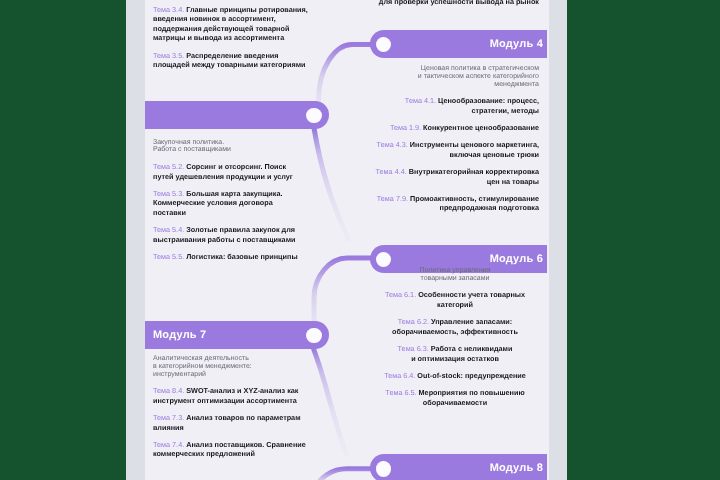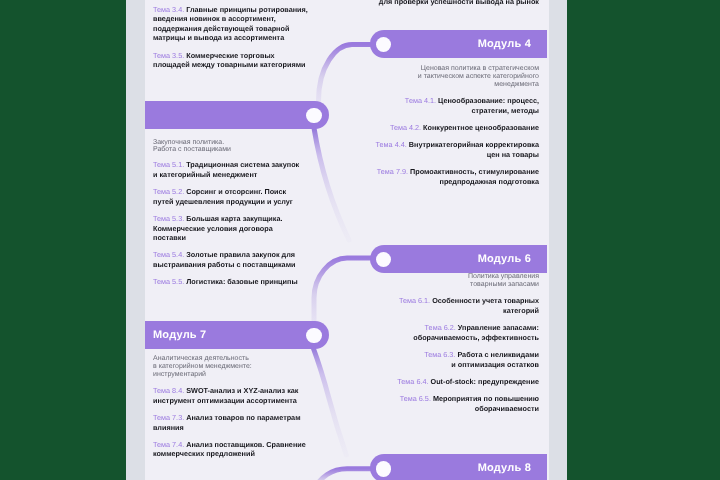--- a/index.html
+++ b/index.html
@@ -10,21 +10,21 @@
 
 #frame{position:absolute;left:0;top:0;width:720px;height:480px;background:#14532d;}
 #stage{position:absolute;left:126px;top:0;width:441px;height:480px;
        background:#dcdfe6;overflow:hidden;}
 #card{position:absolute;left:19px;top:-60px;width:404px;height:620px;background:#f0eff6;}
 
 #links{position:absolute;left:0;top:0;width:441px;height:480px;}
 
 .banner{position:absolute;height:28px;background:#9a7ade;box-sizing:border-box;
         display:flex;align-items:center;}
-.banner.right{border-radius:14px 0 0 14px;justify-content:flex-end;padding-right:16px;}
+.banner.right{border-radius:14px 0 0 14px;justify-content:flex-end;padding-right:4px;}
 .banner.left{border-radius:0 14px 14px 0;justify-content:flex-start;padding-left:8px;}
 .banner .lbl{color:#ffffff;font-size:11px;font-weight:700;letter-spacing:.2px;
              line-height:1;white-space:nowrap;}
 .dot{position:absolute;width:15.5px;height:15.5px;border-radius:50%;background:#fcfbff;}
 
 .col{position:absolute;transform:translateZ(0);}
 .col.r{text-align:right;}
 .col.l{text-align:left;}
 .sub{font-size:7.0px;line-height:7.9px;color:#6a6a76;font-weight:400;white-space:pre-line;}
 .item{font-size:7.25px;line-height:9.6px;color:#16161c;font-weight:700;margin-top:7.6px;white-space:pre-line;}
@@ -63,64 +63,64 @@
 
       <path fill="none" stroke="url(#gBack)" stroke-width="5" stroke-linecap="round" d="M244,468.7 L221,468.7 C206,468.7 194,477 188,490"></path>
     </svg>
 
     <div class="col r" style="left:245px;top:-3.2px;width:168px;">
       <div class="item" style="margin-top:0">для проверки успешности вывода на рынок</div>
     </div>
 
     <div class="col l" style="left:27px;top:-3px;width:159px;">
       <div class="item"><span class="t">Тема 3.4.</span> <span>Главные принципы ротирования, введения новинок в ассортимент, поддержания действующей товарной матрицы и вывода из ассортимента</span></div>
-      <div class="item"><span class="t">Тема 3.5.</span> <span>Коммерческие торговых площадей между товарными категориями</span></div>
+      <div class="item"><span class="t">Тема 3.5.</span> <span>Распределение введения площадей между товарными категориями</span></div>
     </div>
 
     <div class="banner right" style="left:244px;top:30px;width:177px;">
       <span class="dot" style="left:5.8px;top:6.8px;"></span>
       <span class="lbl">Модуль 4</span>
     </div>
     <div class="col r" style="left:245px;top:65px;width:168px;">
       <div class="sub">Ценовая политика в стратегическом
 и тактическом аспекте категорийного
 менеджмента</div>
       <div class="item"><span class="t">Тема 4.1.</span> <span>Ценообразование: процесс,
 стратегии, методы</span></div>
-      <div class="item"><span class="t">Тема 4.2.</span> <span>Конкурентное ценообразование</span></div>
+      <div class="item"><span class="t">Тема 1.9.</span> <span>Конкурентное ценообразование</span></div>
+      <div class="item"><span class="t">Тема 4.3.</span> <span>Инструменты ценового маркетинга,
+включая ценовые трюки</span></div>
       <div class="item"><span class="t">Тема 4.4.</span> <span>Внутрикатегорийная корректировка
 цен на товары</span></div>
       <div class="item"><span class="t">Тема 7.9.</span> <span>Промоактивность, стимулирование
 предпродажная подготовка</span></div>
     </div>
 
     <div class="banner left" style="left:19px;top:101px;width:184px;">
       <span class="lbl"></span>
       <span class="dot" style="right:7.2px;top:6.8px;"></span>
     </div>
     <div class="col l" style="left:27px;top:138.5px;width:159px;">
       <div class="sub">Закупочная политика.
 Работа с поставщиками</div>
-      <div class="item" style="margin-top:6.1px"><span class="t">Тема 5.1.</span> <span>Традиционная система закупок
-и категорийный менеджмент</span></div>
       <div class="item"><span class="t">Тема 5.2.</span> <span>Сорсинг и отсорсинг. Поиск
 путей удешевления продукции и услуг</span></div>
       <div class="item"><span class="t">Тема 5.3.</span> <span>Большая карта закупщика.
 Коммерческие условия договора
 поставки</span></div>
       <div class="item"><span class="t">Тема 5.4.</span> <span>Золотые правила закупок для
 выстраивания  работы с поставщиками</span></div>
       <div class="item"><span class="t">Тема 5.5.</span> <span>Логистика: базовые принципы</span></div>
     </div>
 
     <div class="banner right" style="left:244px;top:245px;width:177px;">
       <span class="dot" style="left:5.8px;top:6.8px;"></span>
       <span class="lbl">Модуль 6</span>
     </div>
-    <div class="col r" style="left:245px;top:273px;width:168px;">
+    <div class="col r" style="left:245px;top:267px;width:168px;text-align:center;">
       <div class="sub">Политика управления
 товарными запасами</div>
       <div class="item"><span class="t">Тема 6.1.</span> <span>Особенности учета товарных
 категорий</span></div>
       <div class="item"><span class="t">Тема 6.2.</span> <span>Управление запасами:
 оборачиваемость, эффективность</span></div>
       <div class="item"><span class="t">Тема 6.3.</span> <span>Работа с неликвидами
 и оптимизация остатков</span></div>
       <div class="item"><span class="t">Тема 6.4.</span> <span>Out-of-stock: предупреждение</span></div>
       <div class="item"><span class="t">Тема 6.5.</span> <span>Мероприятия по повышению

